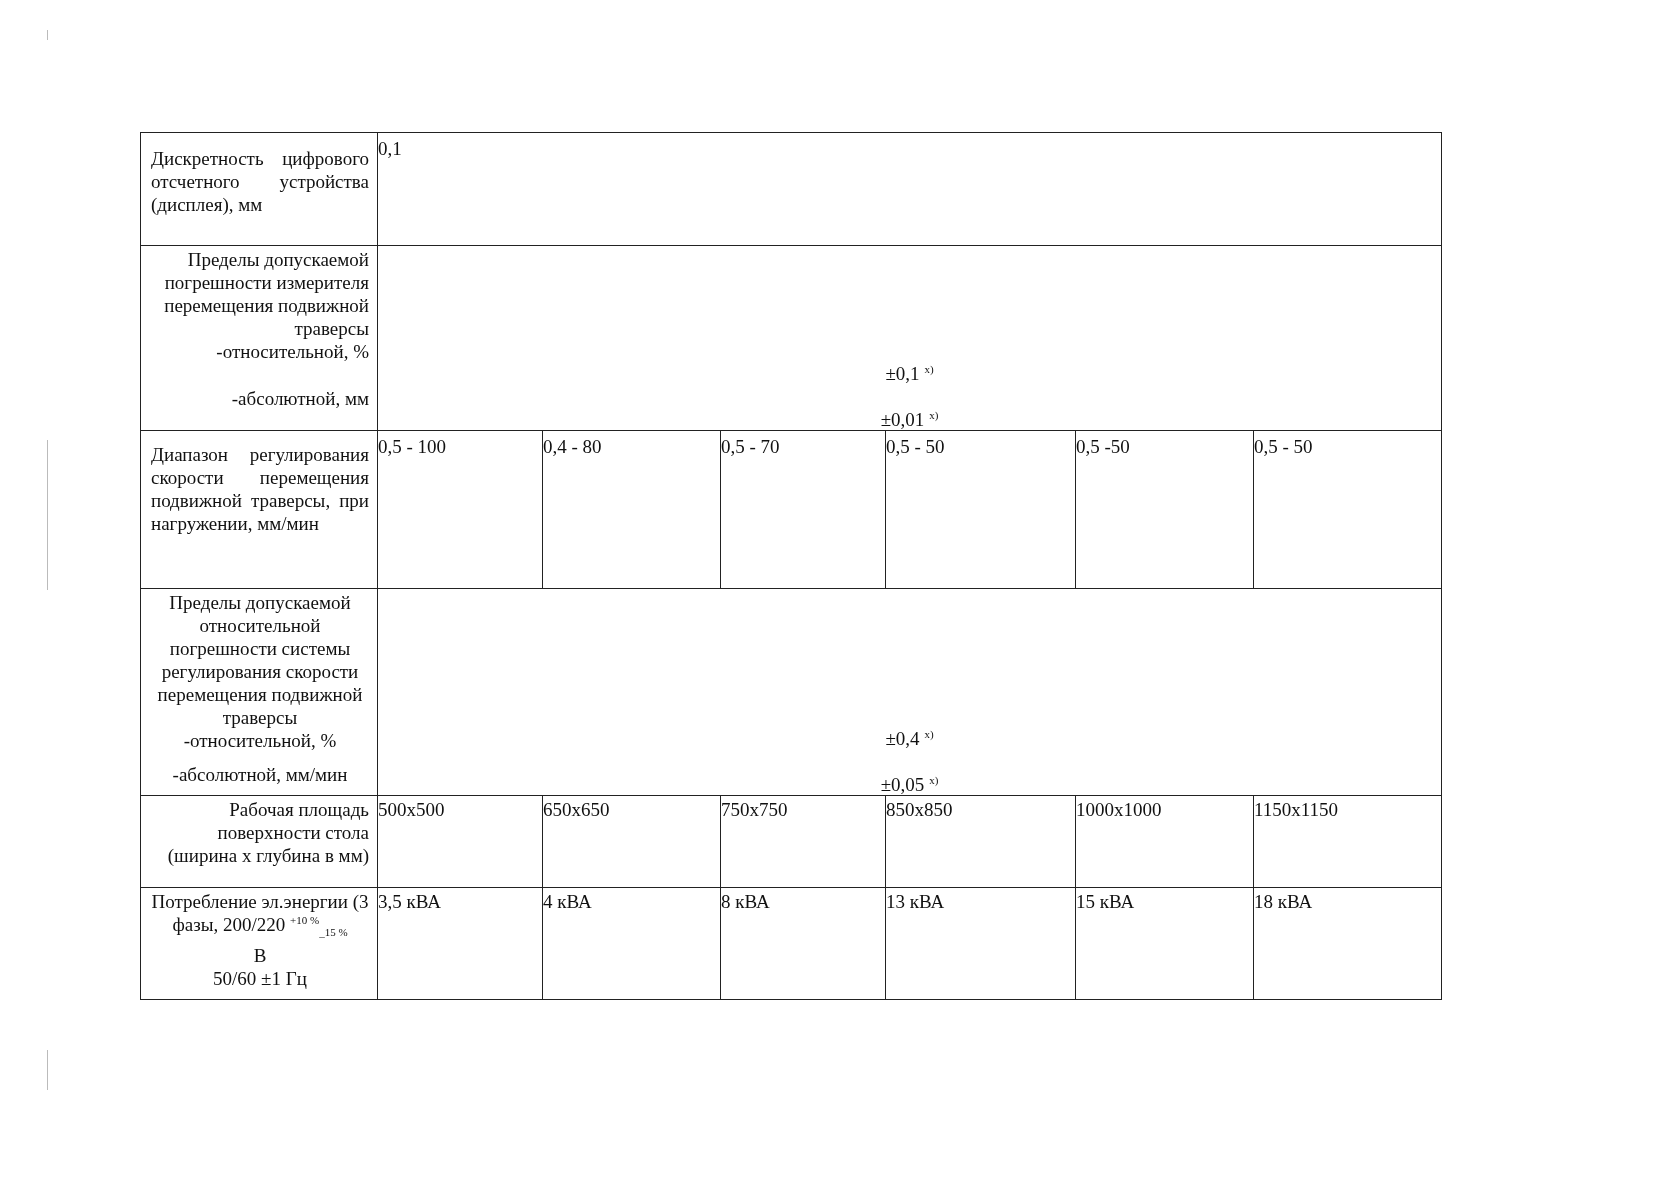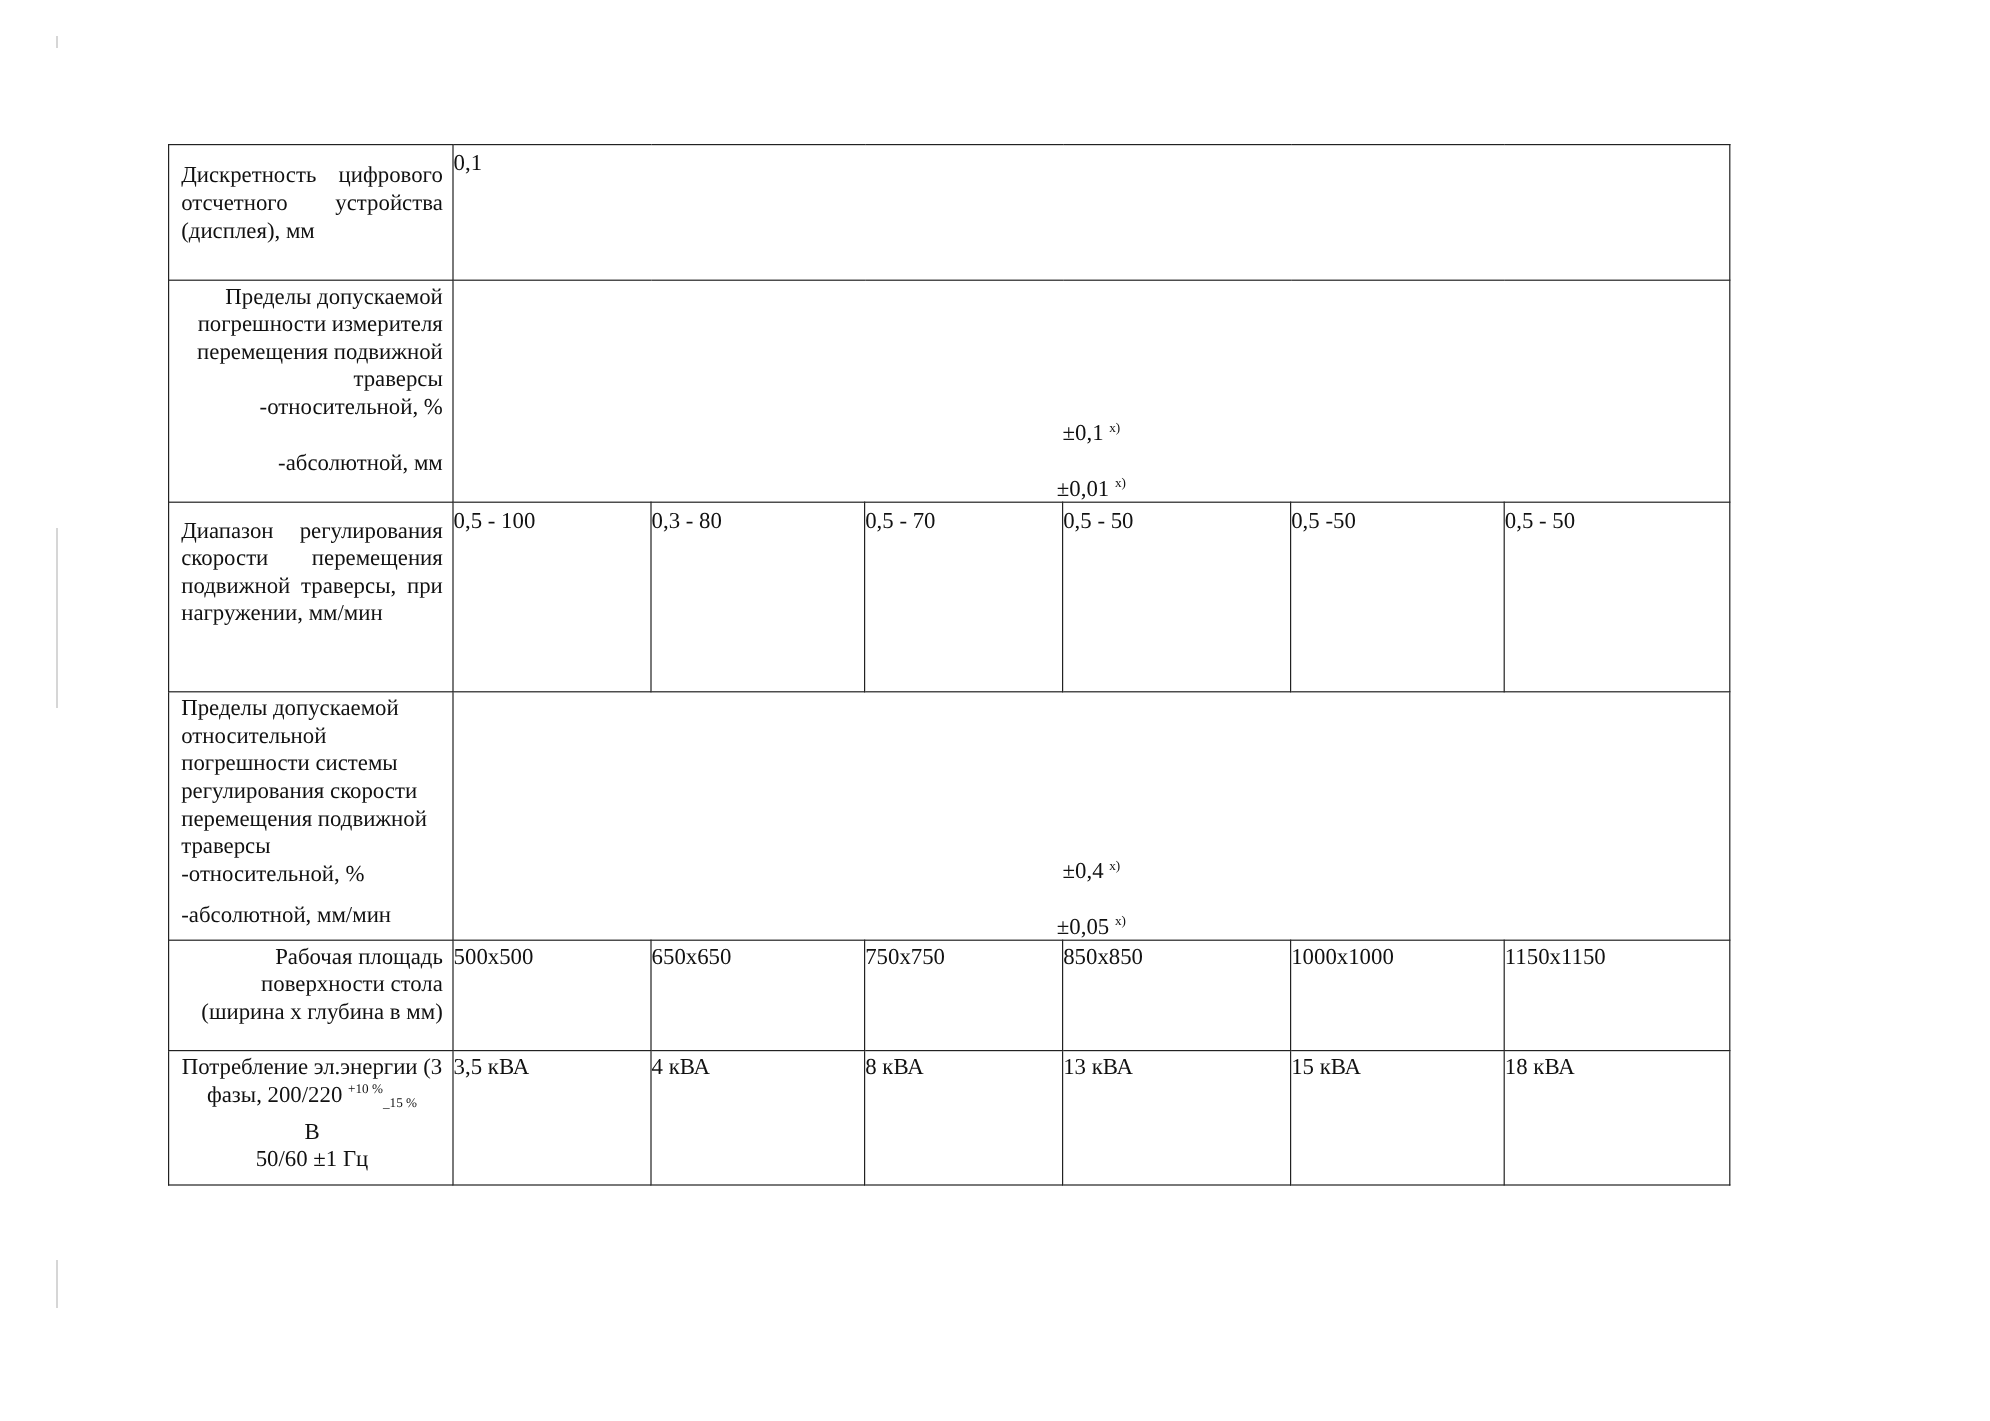--- a/index.html
+++ b/index.html
@@ -1,17 +1,17 @@
 <!DOCTYPE html>
 <html><head>
 <meta charset="utf-8">
 <style>
   html,body{margin:0;padding:0;background:#fff;}
   body{width:1658px;height:1184px;position:relative;overflow:hidden;font-family:"Liberation Serif","DejaVu Serif",serif;color:#111;}
-  table{position:absolute;left:140px;top:120px;width:1302px;border-collapse:collapse;font-size:19px;line-height:23px;}
+  table{position:absolute;left:140px;top:132px;width:1302px;border-collapse:collapse;font-size:19px;line-height:23px;}
   td{border:1.5px solid #222;vertical-align:top;padding:0;}
   td.lbl{width:218px;padding:12px 8px 0 10px;text-align:justify;}
   td.lbl.top{padding-top:14px;}
   td.val{text-align:left;padding-top:4px;}
   .merged{text-align:center;position:relative;}
   sup{font-size:11px;vertical-align:top;position:relative;top:-4px;}
   sub{font-size:11px;}
   .margin-mark{position:absolute;width:1px;background:#bbb;}
 </style>
 </head>
@@ -34,28 +34,28 @@
       <div style="margin-top:24px">-абсолютной, мм</div>
     </td>
     <td colspan="6" class="merged">
       <div style="position:absolute;left:0;right:0;top:116px"><span>±0,1</span> <sup>x)</sup></div>
       <div style="position:absolute;left:0;right:0;top:162px"><span>±0,01</span> <sup>x)</sup></div>
     </td>
   </tr>
   <tr style="height:158px">
     <td class="lbl" style="padding-top:12px">Диапазон регулирования скорости перемещения подвижной траверсы, при нагружении, мм/мин</td>
     <td class="val" style="width:164px">0,5 - 100</td>
-    <td class="val" style="width:177px">0,3 - 80</td>
+    <td class="val" style="width:177px">0,4 - 80</td>
     <td class="val" style="width:164px">0,5 - 70</td>
     <td class="val" style="width:189px">0,5 - 50</td>
     <td class="val" style="width:177px">0,5 -50</td>
     <td class="val">0,5 - 50</td>
   </tr>
   <tr style="height:207px">
-    <td class="lbl" style="padding-top:2px;text-align:left">
+    <td class="lbl" style="padding-top:2px;text-align:center">
       <div>Пределы допускаемой относительной погрешности системы регулирования скорости перемещения подвижной траверсы</div>
       <div>-относительной, %</div>
       <div style="margin-top:11px">-абсолютной, мм/мин</div>
     </td>
     <td colspan="6" class="merged">
       <div style="position:absolute;left:0;right:0;top:138px"><span>±0,4</span> <sup>x)</sup></div>
       <div style="position:absolute;left:0;right:0;top:184px"><span>±0,05</span> <sup>x)</sup></div>
     </td>
   </tr>
   <tr style="height:92px">

